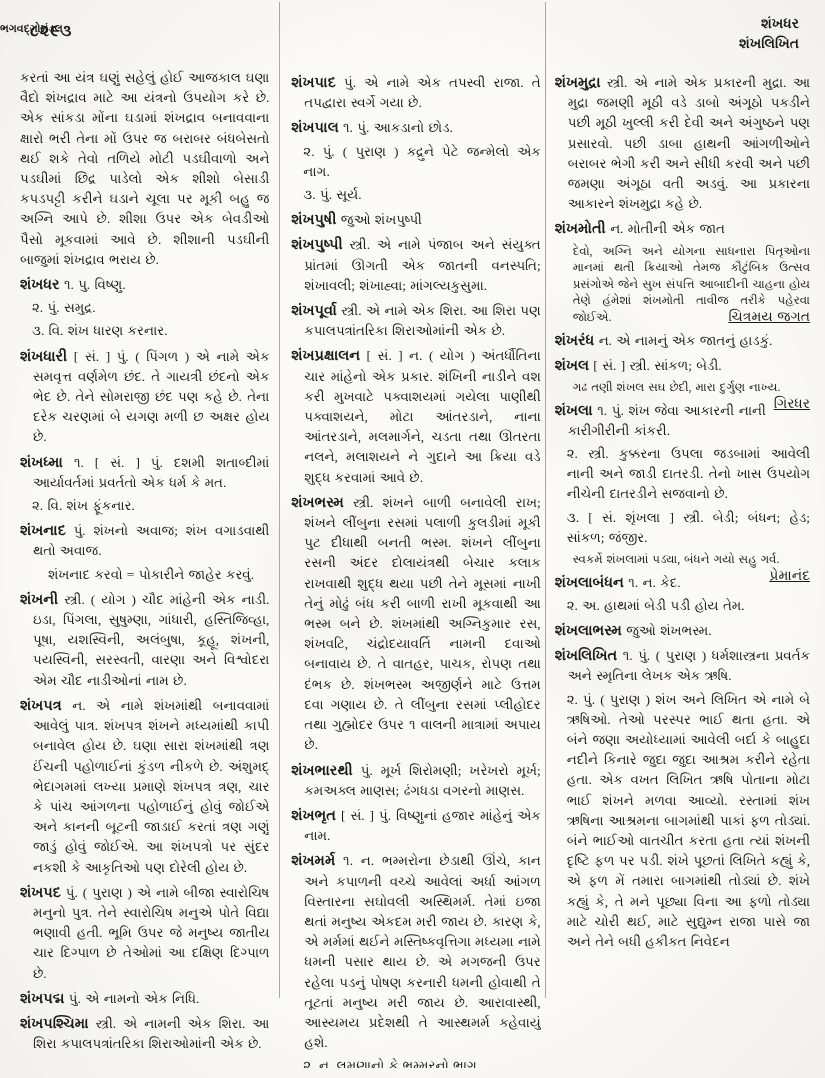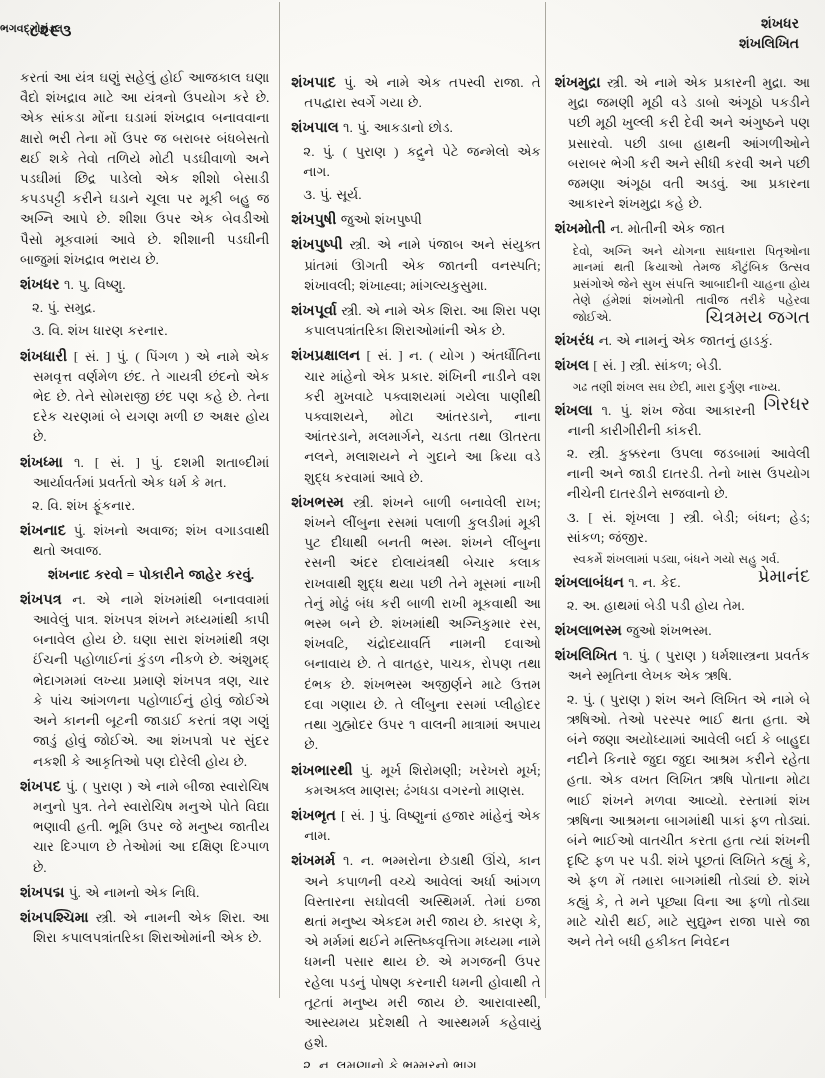--- a/index.html
+++ b/index.html
@@ -34,23 +34,23 @@
   .col-3{width:258px;}
   .divider{position:absolute;top:2px;width:1px;height:996px;background:#aaa89f;}
   .div-1{left:279px;}
   .div-2{left:545px;}
 
   .blk{font-size:13.4px;line-height:20.2px;text-align:justify;word-spacing:1px;}
   .para{margin-top:0;}
   .entry{padding-left:13px;text-indent:-13px;margin-top:4px;}
   .entry .head{font-weight:bold;font-size:14.6px;}
   .sense{padding-left:12px;margin-top:3px;}
-  .idiom{padding-left:28px;margin-top:3px;font-weight:bold;}
+  .idiom{padding-left:28px;margin-top:3px;}
   .quote{font-size:11.8px;line-height:16.6px;padding-left:18px;margin-top:3px;}
-  .quote .attrib{float:right;font-size:18px;padding-left:8px;}
+  .quote .attrib{float:right;font-size:14px;padding-left:8px;text-decoration:underline;}
 </style>
 </head>
 <body>
 
 <div class="scan-edge"></div>
 <div class="watermark wm1"></div>
 <div class="watermark wm2"></div>
 <div class="watermark wm3"></div>
 
 <div class="header">
@@ -69,20 +69,21 @@
   <div class="col col-1">
       <div class="blk para">કરતાં આ યંત્ર ઘણું સહેલું હોઈ આજકાલ ઘણા વૈદો શંખદ્રાવ માટે આ યંત્રનો ઉપયોગ કરે છે. એક સાંકડા મોંના ઘડામાં શંખદ્રાવ બનાવવાના ક્ષારો ભરી તેના મોં ઉપર જ બરાબર બંધબેસતો થઈ શકે તેવો તળિયે મોટી પડઘીવાળો અને પડઘીમાં છિદ્ર પાડેલો એક શીશો બેસાડી કપડપટ્ટી કરીને ઘડાને ચૂલા પર મૂકી બહુ જ અગ્નિ આપે છે. શીશા ઉપર એક બેવડીઓ પૈસો મૂકવામાં આવે છે. શીશાની પડઘીની બાજુમાં શંખદ્રાવ ભરાય છે.</div>
       <div class="blk entry"><span class="head">શંખધર</span> ૧. પુ. વિષ્ણુ.</div>
       <div class="blk sense">૨. પું. સમુદ્ર.</div>
       <div class="blk sense">૩. વિ. શંખ ધારણ કરનાર.</div>
       <div class="blk entry"><span class="head">શંખધારી</span> [ સં. ] પું. ( પિંગળ ) એ નામે એક સમવૃત્ત વર્ણમેળ છંદ. તે ગાયત્રી છંદનો એક ભેદ છે. તેને સોમરાજી છંદ પણ કહે છે. તેના દરેક ચરણમાં બે યગણ મળી છ અક્ષર હોય છે.</div>
       <div class="blk entry"><span class="head">શંખધ્મા</span> ૧. [ સં. ] પું. દશમી શતાબ્દીમાં આર્યાવર્તમાં પ્રવર્તતો એક ધર્મ કે મત.</div>
       <div class="blk sense">૨. વિ. શંખ ફૂંકનાર.</div>
       <div class="blk entry"><span class="head">શંખનાદ</span> પું. શંખનો અવાજ; શંખ વગાડવાથી થતો અવાજ.</div>
       <div class="blk idiom">શંખનાદ કરવો = પોકારીને જાહેર કરવું.</div>
+      <div class="blk entry"><span class="head">શંખની</span> સ્ત્રી. ( યોગ ) ચૌદ માંહેની એક નાડી. ઇડા, પિંગલા, સુષુમ્ણા, ગાંધારી, હસ્તિજિવ્હા, પૂષા, યશસ્વિની, અલંબુષા, કૂહૂ, શંખની, પયસ્વિની, સરસ્વતી, વારણા અને વિશ્વોદરા એમ ચૌદ નાડીઓનાં નામ છે.</div>
       <div class="blk entry"><span class="head">શંખપત્ર</span> ન. એ નામે શંખમાંથી બનાવવામાં આવેલું પાત્ર. શંખપત્ર શંખને મધ્યમાંથી કાપી બનાવેલ હોય છે. ઘણા સારા શંખમાંથી ત્રણ ઈંચની પહોળાઈનાં કુંડળ નીકળે છે. અંશુમદ્ ભેદાગમમાં લખ્યા પ્રમાણે શંખપત્ર ત્રણ, ચાર કે પાંચ આંગળના પહોળાઈનું હોવું જોઈએ અને કાનની બૂટની જાડાઈ કરતાં ત્રણ ગણું જાડું હોવું જોઈએ. આ શંખપત્રો પર સુંદર નકશી કે આકૃતિઓ પણ દોરેલી હોય છે.</div>
       <div class="blk entry"><span class="head">શંખપદ</span> પું. ( પુરાણ ) એ નામે બીજા સ્વારોચિષ મનુનો પુત્ર. તેને સ્વારોચિષ મનુએ પોતે વિદ્યા ભણાવી હતી. ભૂમિ ઉપર જે મનુષ્ય જાતીય ચાર દિગ્પાળ છે તેઓમાં આ દક્ષિણ દિગ્પાળ છે.</div>
       <div class="blk entry"><span class="head">શંખપદ્મ</span> પું. એ નામનો એક નિધિ.</div>
       <div class="blk entry"><span class="head">શંખપશ્ચિમા</span> સ્ત્રી. એ નામની એક શિરા. આ શિરા કપાલપત્રાંતરિકા શિરાઓમાંની એક છે.</div>
     </div>
   <div class="col col-2">
       <div class="blk entry"><span class="head">શંખપાદ</span> પું. એ નામે એક તપસ્વી રાજા. તે તપદ્વારા સ્વર્ગે ગયા છે.</div>
       <div class="blk entry"><span class="head">શંખપાલ</span> ૧. પું. આકડાનો છોડ.</div>
       <div class="blk sense">૨. પું. ( પુરાણ ) કદ્રુને પેટે જન્મેલો એક નાગ.</div>
       <div class="blk sense">૩. પું. સૂર્ય.</div>

